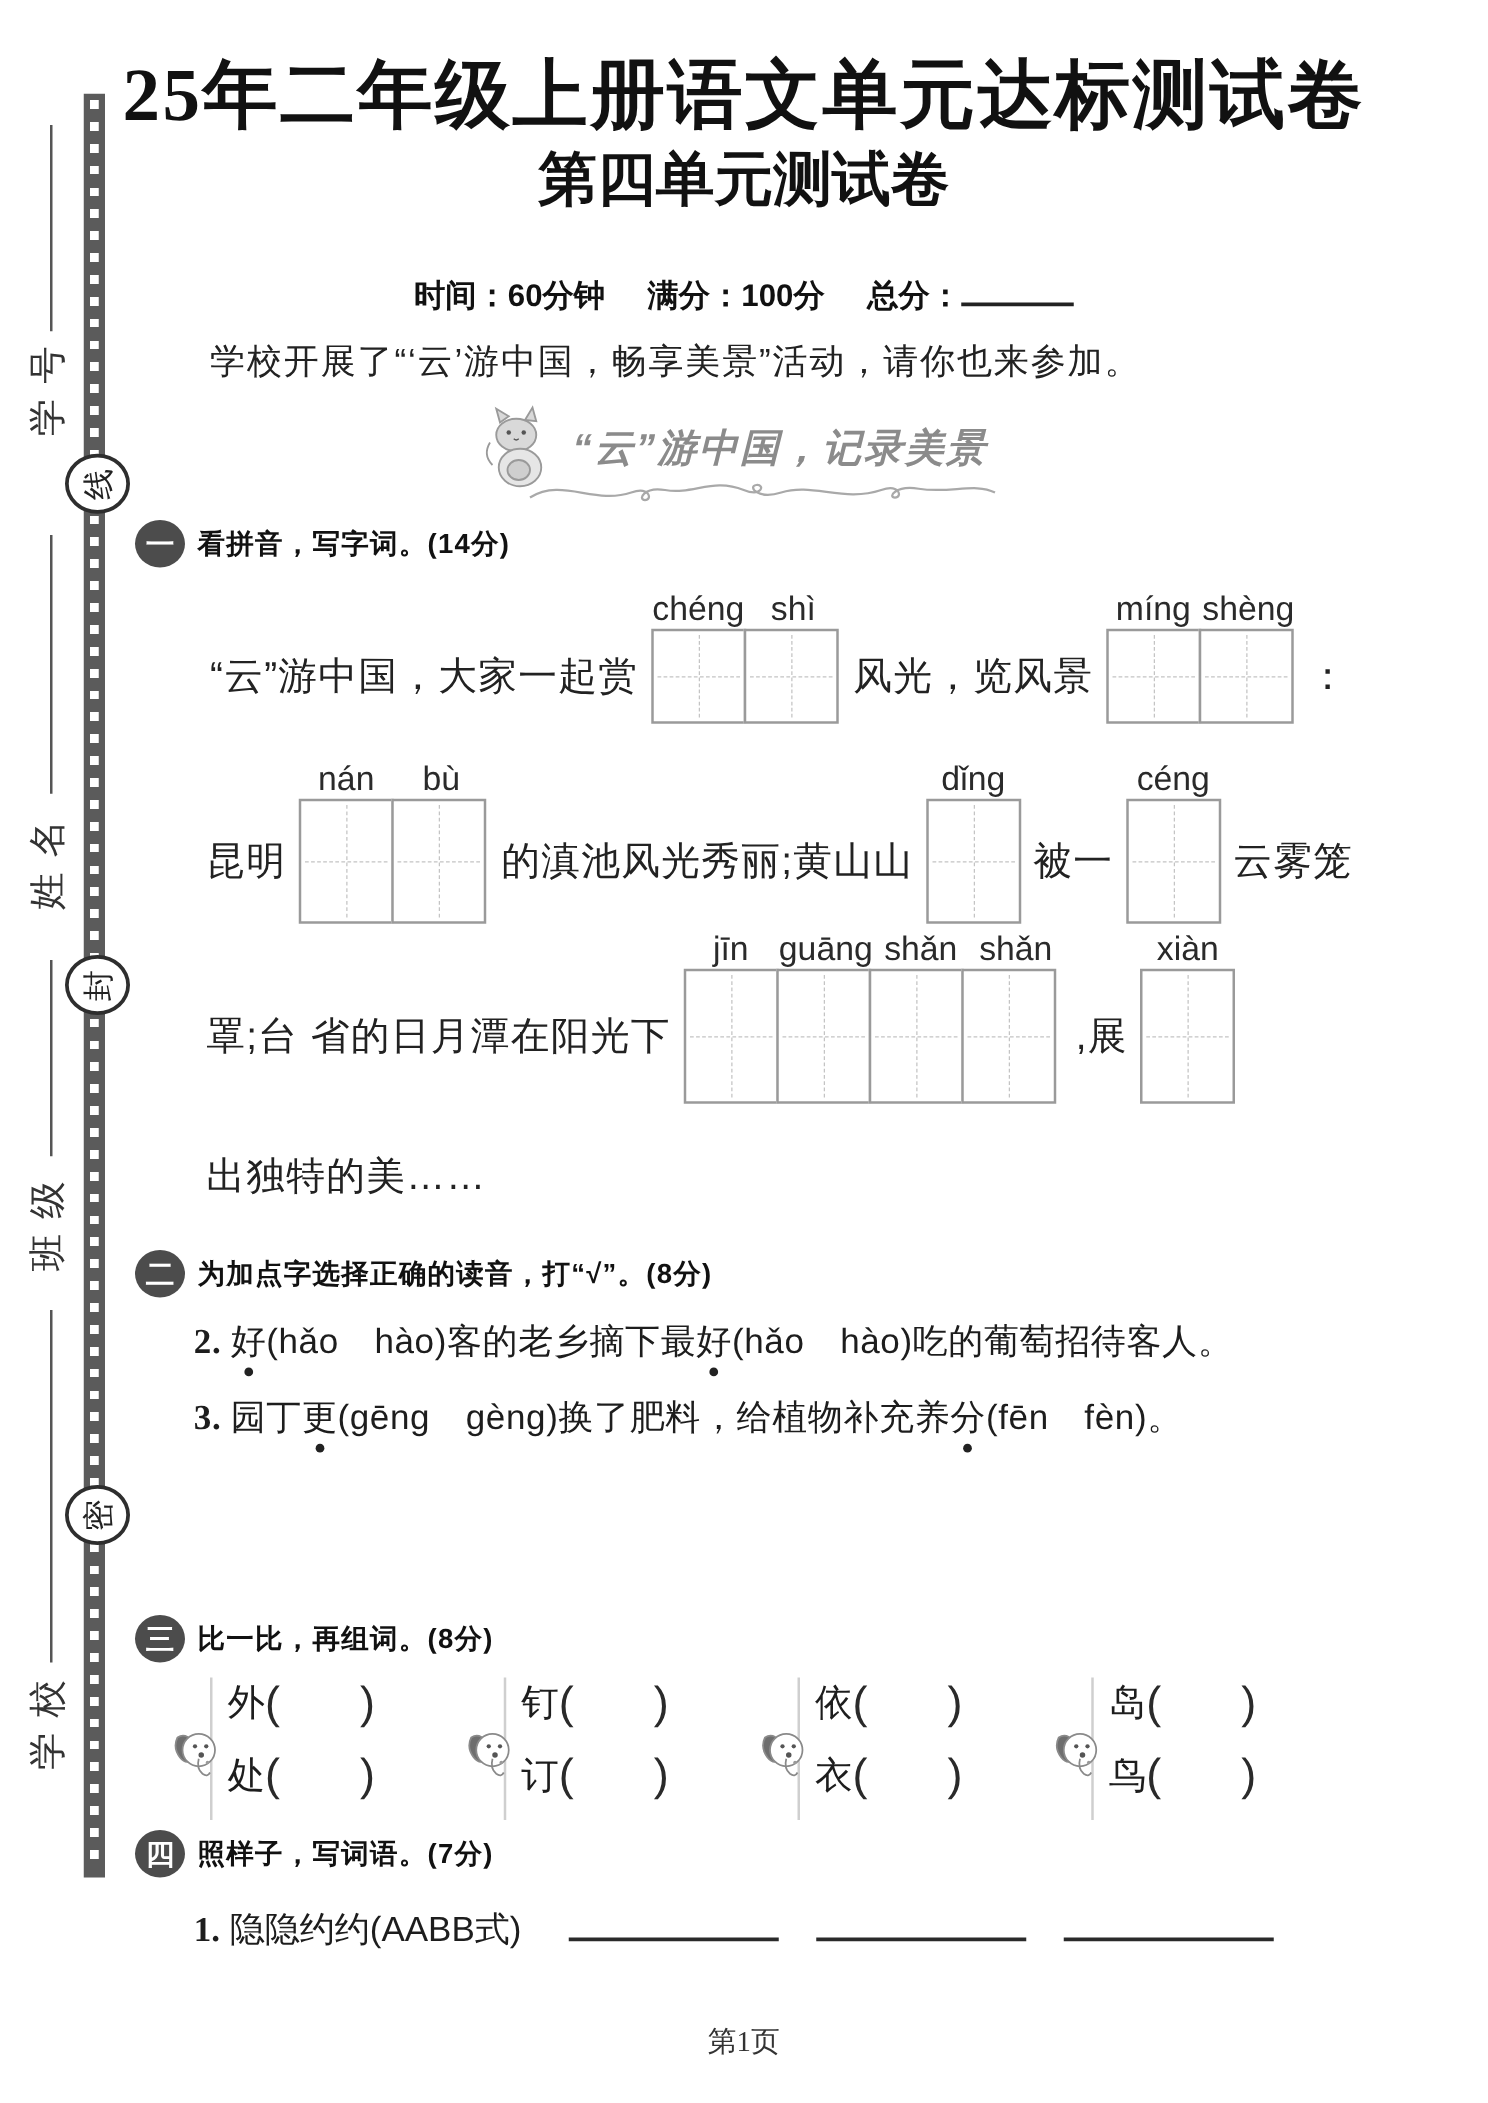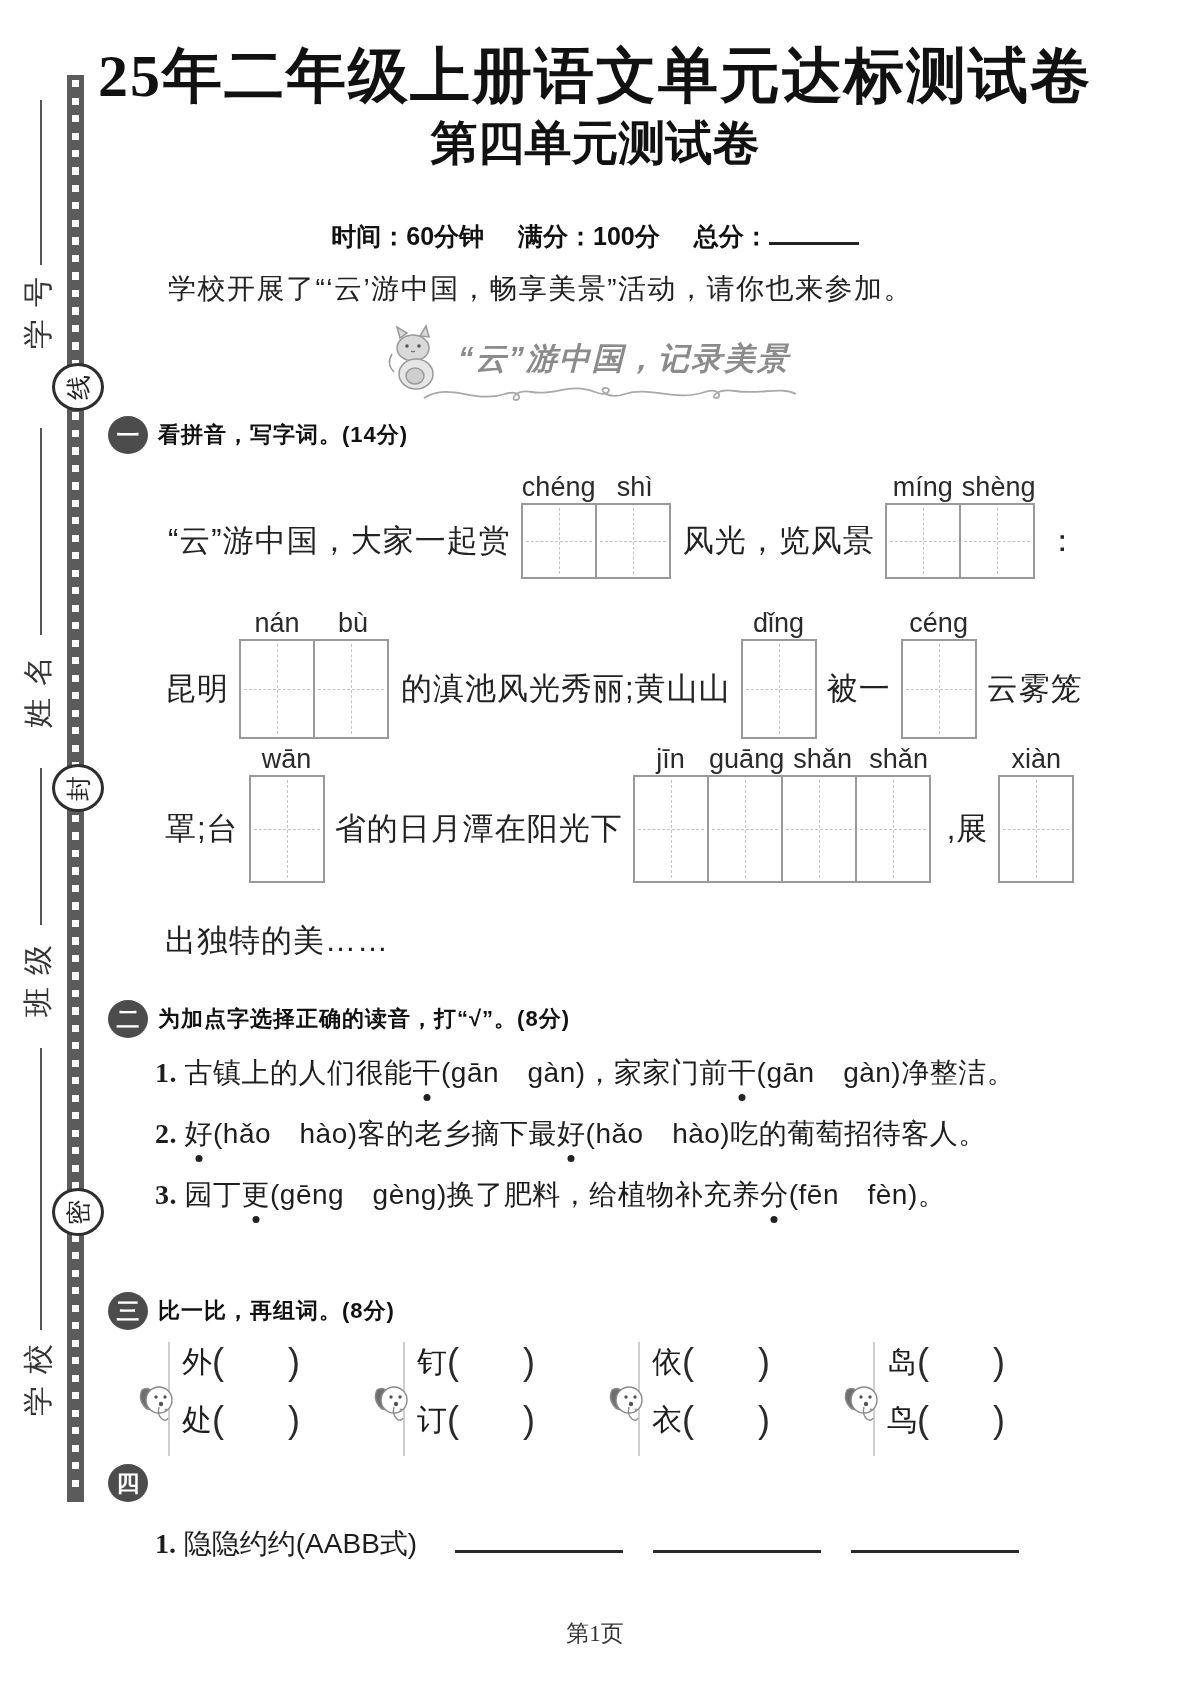--- a/index.html
+++ b/index.html
@@ -148,20 +148,21 @@
   <div class="sec-title" style="left:158px;top:1004px;">为加点字选择正确的读音，打“√”。(8分)</div>
 
   <div class="sec-icon" style="left:108px;top:1292px;">
       <span>三</span>
     </div>
   <div class="sec-title" style="left:158px;top:1296px;">比一比，再组词。(8分)</div>
 
   <div class="sec-icon" style="left:108px;top:1464px;">
       <span>四</span>
     </div>
+  <div class="sec-title" style="left:158px;top:1468px;">照样子，写词语。(7分)</div>
 
   <div id="section1-rows">
       <div class="s1row" style="left: 168px; top: 472px;">
         <div class="s1text" style="height: 76px;">“云”游中国，大家一起赏</div>
         <div class="boxgroup">
           <div class="pyrow">
             <div>chéng</div>
             <div>shì</div>
           </div>
           <div class="boxrow">
@@ -209,28 +210,20 @@
             <div>céng</div>
           </div>
           <div class="boxrow">
             <div class="gbox" style="height: 100px;"></div>
           </div>
         </div>
         <div class="s1text" style="height: 100px;">云雾笼</div>
       </div>
       <div class="s1row" style="left: 165px; top: 744px;">
         <div class="s1text" style="height: 108px;">罩;台</div>
-        <div class="boxgroup">
-          <div class="pyrow">
-            <div>wān</div>
-          </div>
-          <div class="boxrow">
-            <div class="gbox" style="height: 108px;"></div>
-          </div>
-        </div>
         <div class="s1text" style="height: 108px;">省的日月潭在阳光下</div>
         <div class="boxgroup">
           <div class="pyrow">
             <div>jīn</div>
             <div>guāng</div>
             <div>shǎn</div>
             <div>shǎn</div>
           </div>
           <div class="boxrow">
             <div class="gbox" style="height: 108px;"></div>
@@ -248,21 +241,20 @@
             <div class="gbox" style="height: 108px;"></div>
           </div>
         </div>
       </div>
       <div class="s1row" style="left: 165px; top: 918px;">
         <div class="s1text" style="height: 46px;">出独特的美……</div>
       </div>
     </div>
 
   <div id="section2-items">
-      <div class="q2item"><b>1. </b><span>古镇上的人们很能</span><span class="dotchar">干</span><span>(gān　gàn)，家家门前</span><span class="dotchar">干</span><span>(gān　gàn)净整洁。</span></div>
       <div class="q2item"><b>2. </b><span></span><span class="dotchar">好</span><span>(hǎo　hào)客的老乡摘下最</span><span class="dotchar">好</span><span>(hǎo　hào)吃的葡萄招待客人。</span></div>
       <div class="q2item"><b>3. </b><span>园丁</span><span class="dotchar">更</span><span>(gēng　gèng)换了肥料，给植物补充养</span><span class="dotchar">分</span><span>(fēn　fèn)。</span></div>
     </div>
 
   <div id="section3-cols">
       <div class="w-col">
         <div class="w-vline"></div>
         <div class="w-dog"><svg width="38" height="50" viewBox="0 0 38 50">
             <g stroke="#8a8a8a" stroke-width="1.4">
               <path d="M4 10 q-4 8 2 16 q4 5 8 3 l2-16 q-6-7-12-3z" fill="#6e6e6e"></path>

